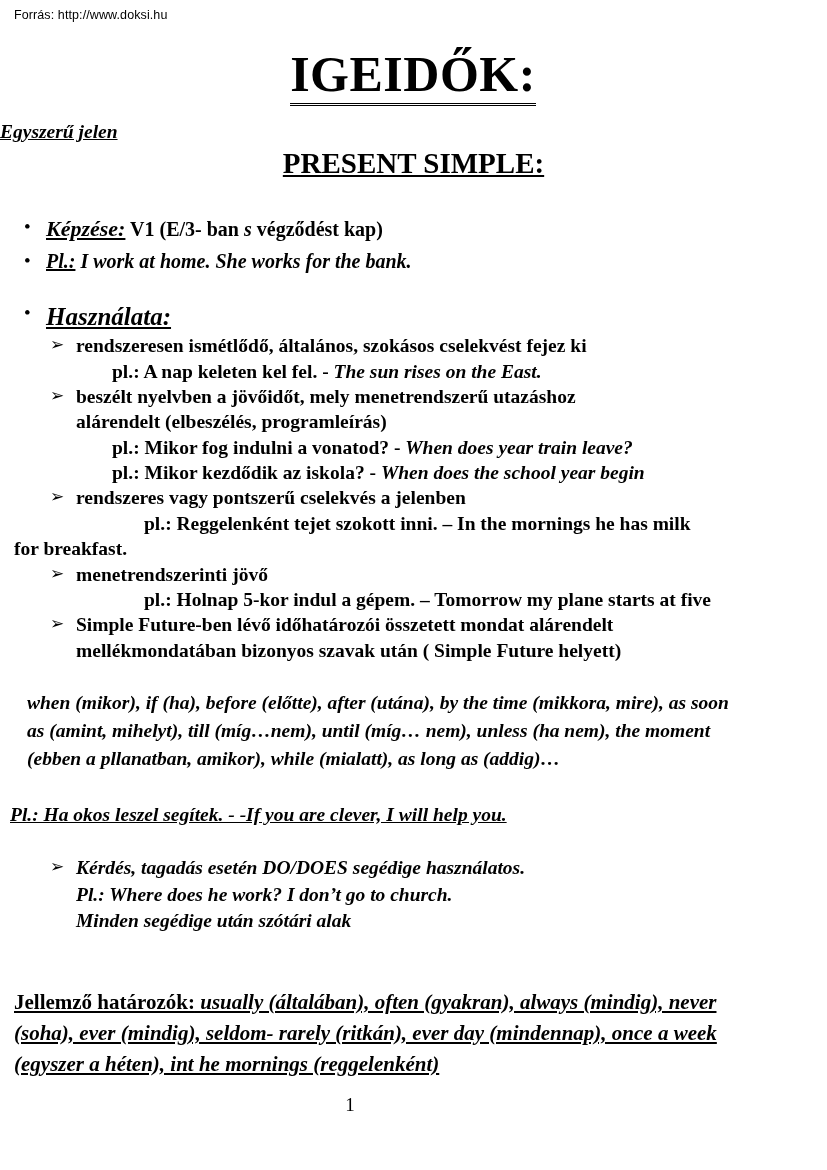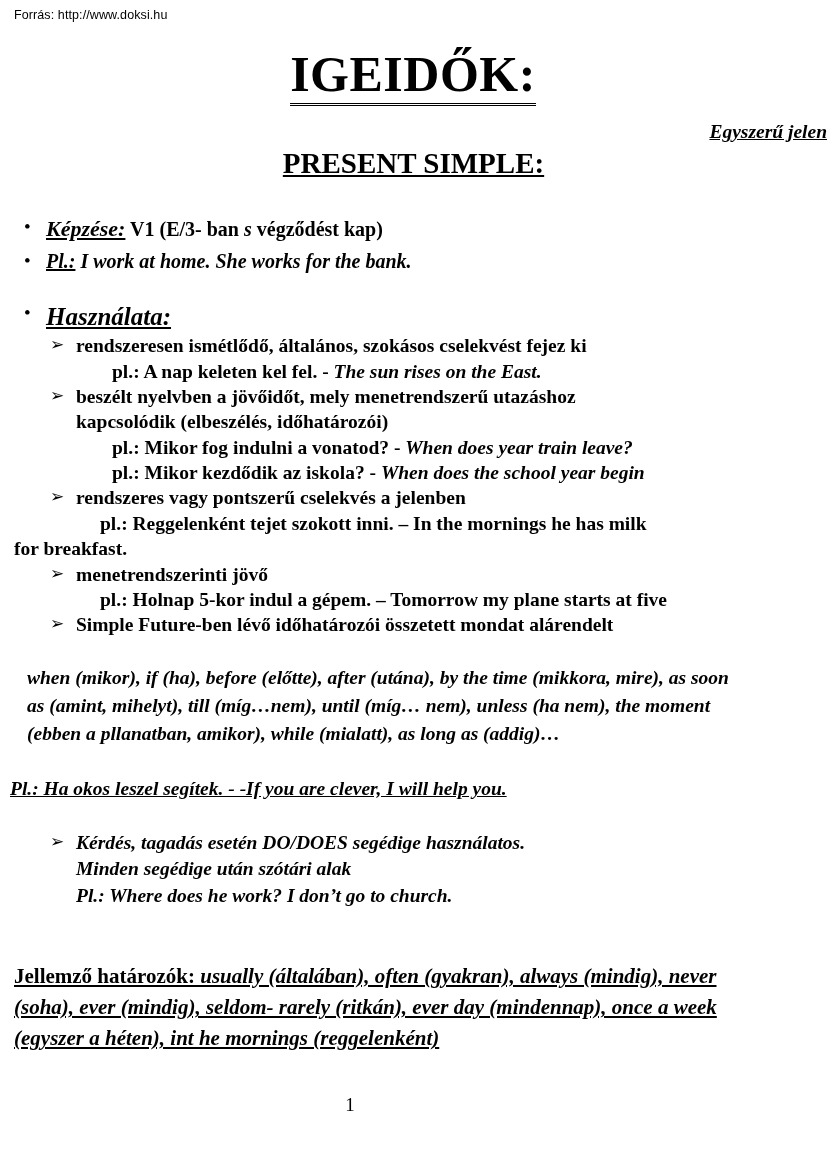--- a/index.html
+++ b/index.html
@@ -51,21 +51,21 @@
     letter-spacing: 0.5px;
     margin: 47px 1px 0 0;
     line-height: 1.08;
   }
   .doc-title .dbl {
     border-bottom: 3px double #000;
     padding-bottom: 1px;
   }
 
   .subtitle-hu {
-    text-align: right;
+    text-align: left;
     font-size: 19.5px;
     font-weight: bold;
     font-style: italic;
     margin: 20px 0 0 0;
     line-height: 1.1;
   }
   .subtitle-hu span { text-decoration: underline; }
 
   .subtitle-en {
     text-align: center;
@@ -120,21 +120,21 @@
     font-family: "DejaVu Sans", sans-serif;
   }
   .arrow-row .cont { display: block; }
 
   .ex-line {
     padding-left: 112px;
     font-weight: bold;
     font-size: 19.5px;
     line-height: 1.30;
   }
-  .ex-line-tight { padding-left: 100px; }
+  .ex-line-tight { padding-left: 100px; margin-left: 44px; }
 
   
   .overflow-line {
     padding-left: 14px;
     font-weight: bold;
     font-size: 19.5px;
     line-height: 1.30;
   }
 
   .conj-para {
@@ -217,53 +217,54 @@
 
       <div class="arrow-row">
         <span class="arrow">➢</span>
         <span>rendszeresen ismétlődő, általános, szokásos cselekvést fejez ki</span>
       </div>
       <div class="ex-line"><span>pl.: A nap keleten kel fel. -  </span><span class="i">The sun rises on the East.</span></div>
 
       <div class="arrow-row">
         <span class="arrow">➢</span>
         <span>beszélt nyelvben a jövőidőt, mely menetrendszerű utazáshoz</span>
-        <span class="cont">kapcsolódik (elbeszélés, időhatározói)</span>
+        <span class="cont">alárendelt (elbeszélés, programleírás)</span>
       </div>
       <div class="ex-line"><span>pl.: Mikor fog indulni a vonatod? -  </span><span class="i">When does year train leave?</span></div>
       <div class="ex-line"><span>pl.: Mikor kezdődik az iskola? -  </span><span class="i">When does the school year begin</span></div>
 
       <div class="arrow-row">
         <span class="arrow">➢</span>
         <span>rendszeres vagy pontszerű cselekvés a jelenben</span>
       </div>
       <div class="ex-line ex-line-tight"><span>pl.: Reggelenként tejet szokott inni. – In the mornings he has milk</span></div>
       <div class="overflow-line">for breakfast.</div>
 
       <div class="arrow-row">
         <span class="arrow">➢</span>
         <span>menetrendszerinti jövő</span>
       </div>
       <div class="ex-line ex-line-tight"><span>pl.: Holnap 5-kor indul a gépem. – Tomorrow my plane starts at five</span></div>
 
       <div class="arrow-row">
         <span class="arrow">➢</span>
         <span>Simple Future-ben lévő időhatározói összetett mondat alárendelt</span>
+        <span class="cont">mellékmondatában bizonyos szavak után ( Simple Future helyett)</span>
       </div>
 
       <div class="conj-para">when (mikor), if (ha), before (előtte), after (utána), by the time (mikkora, mire), as soon as (amint, mihelyt), till (míg…nem), until (míg… nem), unless (ha nem), the moment (ebben a pllanatban, amikor), while (mialatt), as long as (addig)…</div>
 
       <div class="pl-underline"><span>Pl.: Ha okos leszel segítek. - -If you are clever, I will help you.</span></div>
 
       <div class="dodoes-block">
         <div class="arrow-row">
           <span class="arrow">➢</span>
           <span>Kérdés, tagadás esetén DO/DOES segédige használatos.</span>
+          <span class="cont">Pl.: Where does he work? I don’t go to church.</span>
           <span class="cont">Minden segédige után szótári alak</span>
-          <span class="cont">Pl.: Where does he work? I don’t go to church.</span>
         </div>
       </div>
 
       <div class="adverbs"><span class="u lead">Jellemző határozók:</span><span class="u rest"> usually (általában), often (gyakran), always (mindig), never (soha), ever (mindig), seldom- rarely (ritkán), ever day (mindennap), once a week (egyszer a héten), int he mornings (reggelenként)</span></div>
 
     </div>
   </div>
 
   <div class="page-number">1</div>
 

